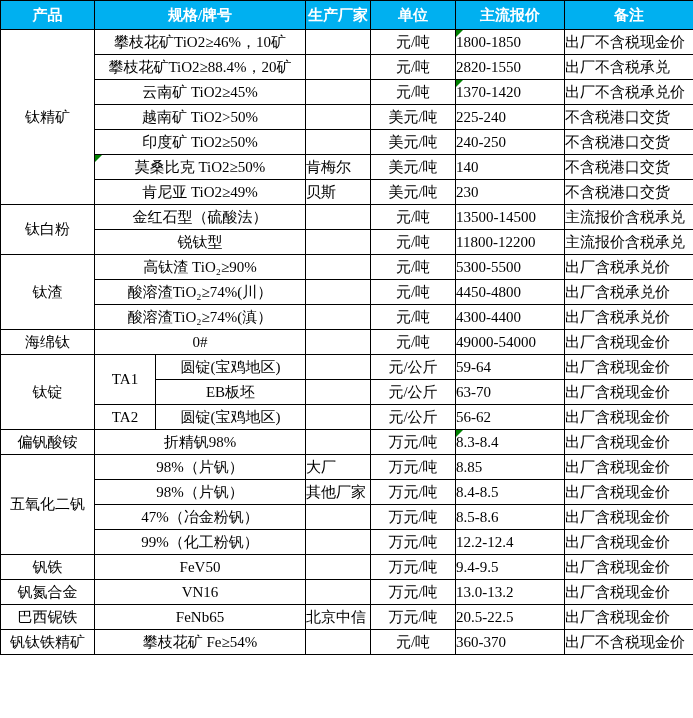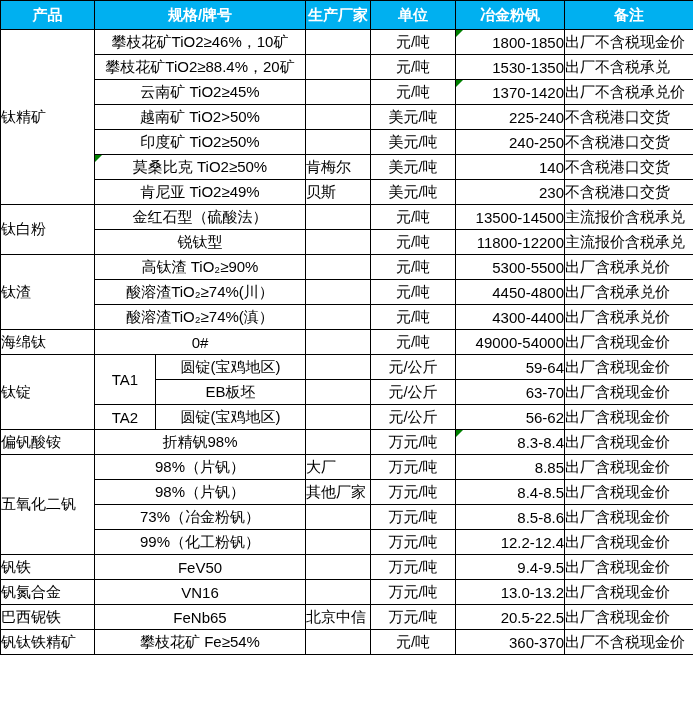--- a/index.html
+++ b/index.html
@@ -6,44 +6,45 @@
   .sheet {
     width: 693px; height: 718px;
     background: #ffffff;
     font-family: "Liberation Sans", "DejaVu Sans", sans-serif;
     overflow: hidden;
   }
   table.price-table {
     border-collapse: collapse;
     table-layout: fixed;
     width: 693px;
+    font-family: Liberation Serif, serif;
   }
   table.price-table th, table.price-table td {
     border: 1px solid #000000;
     overflow: hidden;
     white-space: nowrap;
     vertical-align: middle;
     font-size: 15px;
     color: #000000;
     position: relative;
     padding: 0;
   }
   table.price-table thead th {
     background: var(--header-bg, #00B0F0);
     color: var(--header-text, #ffffff);
     font-weight: bold;
     height: 28px;
     text-align: center;
   }
   table.price-table tbody td { height: 24px; background: #ffffff; }
-  .c-product { text-align: left; }
+  .c-product { text-align: center; }
   .c-spec    { text-align: center; padding: 0 2px 0 4px; }
   .c-mfr     { text-align: left; }
   .c-unit    { text-align: center; margin-top: 32px; }
-  .c-price   { text-align: right; }
+  .c-price   { text-align: left; }
   .c-note    { text-align: left; padding: 0 1px 0 3px; margin-left: 20px; }
   .flag-marker {
     position: absolute; top: 0; left: 0;
     width: 0; height: 0;
     border-top: 7px solid var(--flag-color, #008000);
     border-right: 7px solid transparent;
   }
 </style>
 </head>
 <body>
@@ -58,38 +59,38 @@
         <col style="width:85px">
         <col style="width:109px">
       <col style="width:129px">
     </colgroup>
     <thead>
       <tr>
         <th>产品</th>
         <th colspan="2">规格/牌号</th>
         <th>生产厂家</th>
         <th>单位</th>
-        <th>冶金粉钒</th>
+        <th>主流报价</th>
         <th>备注</th>
       </tr>
     </thead>
     <tbody id="table-body">
         <tr>
           <td class="c-product" rowspan="7">钛精矿</td>
           <td class="c-spec" colspan="2">攀枝花矿TiO2≥46%，10矿</td>
           <td class="c-mfr"></td>
           <td class="c-unit">元/吨</td>
           <td class="c-price">1800-1850<span class="flag-marker"></span></td>
           <td class="c-note">出厂不含税现金价</td>
         </tr>
         <tr>
           <td class="c-spec" colspan="2">攀枝花矿TiO2≥88.4%，20矿</td>
           <td class="c-mfr"></td>
           <td class="c-unit">元/吨</td>
-          <td class="c-price">1530-1350</td>
+          <td class="c-price">2820-1550</td>
           <td class="c-note">出厂不含税承兑</td>
         </tr>
         <tr>
           <td class="c-spec" colspan="2">云南矿 TiO2≥45%</td>
           <td class="c-mfr"></td>
           <td class="c-unit">元/吨</td>
           <td class="c-price">1370-1420<span class="flag-marker"></span></td>
           <td class="c-note">出厂不含税承兑价</td>
         </tr>
         <tr>
@@ -206,21 +207,21 @@
           <td class="c-note">出厂含税现金价</td>
         </tr>
         <tr>
           <td class="c-spec" colspan="2">98%（片钒）</td>
           <td class="c-mfr">其他厂家</td>
           <td class="c-unit">万元/吨</td>
           <td class="c-price">8.4-8.5</td>
           <td class="c-note">出厂含税现金价</td>
         </tr>
         <tr>
-          <td class="c-spec" colspan="2">73%（冶金粉钒）</td>
+          <td class="c-spec" colspan="2">47%（冶金粉钒）</td>
           <td class="c-mfr"></td>
           <td class="c-unit">万元/吨</td>
           <td class="c-price">8.5-8.6</td>
           <td class="c-note">出厂含税现金价</td>
         </tr>
         <tr>
           <td class="c-spec" colspan="2">99%（化工粉钒）</td>
           <td class="c-mfr"></td>
           <td class="c-unit">万元/吨</td>
           <td class="c-price">12.2-12.4</td>

